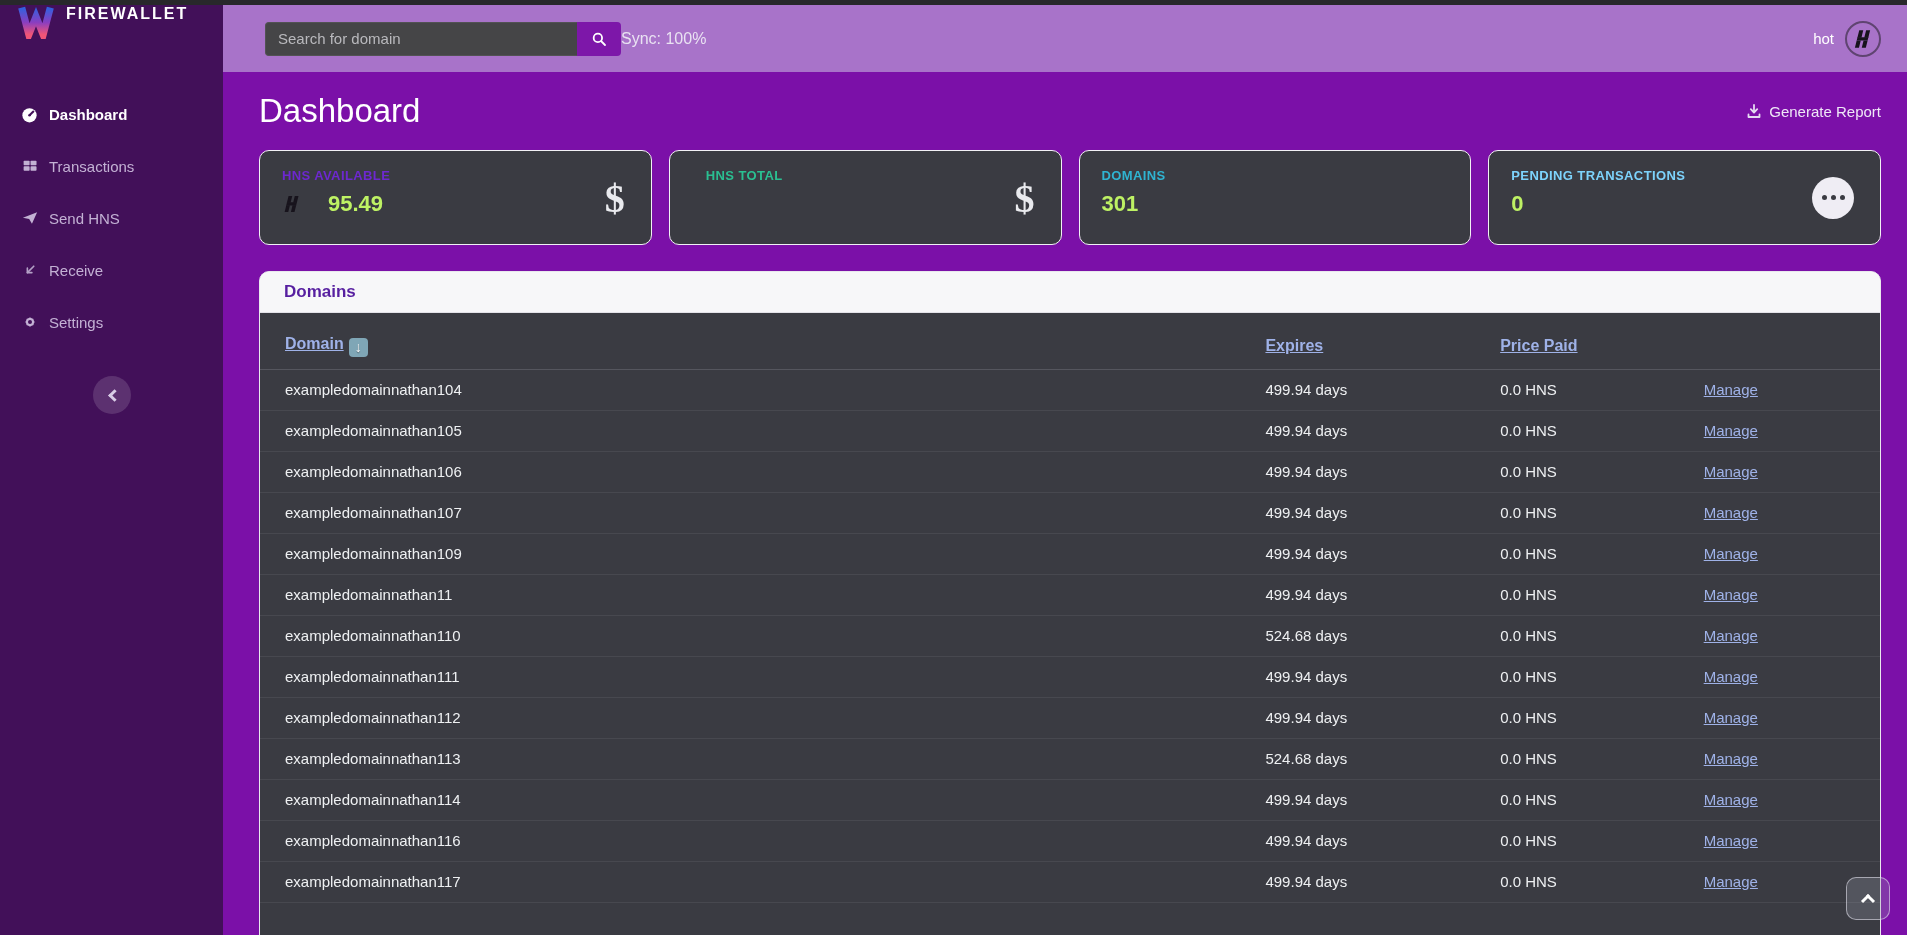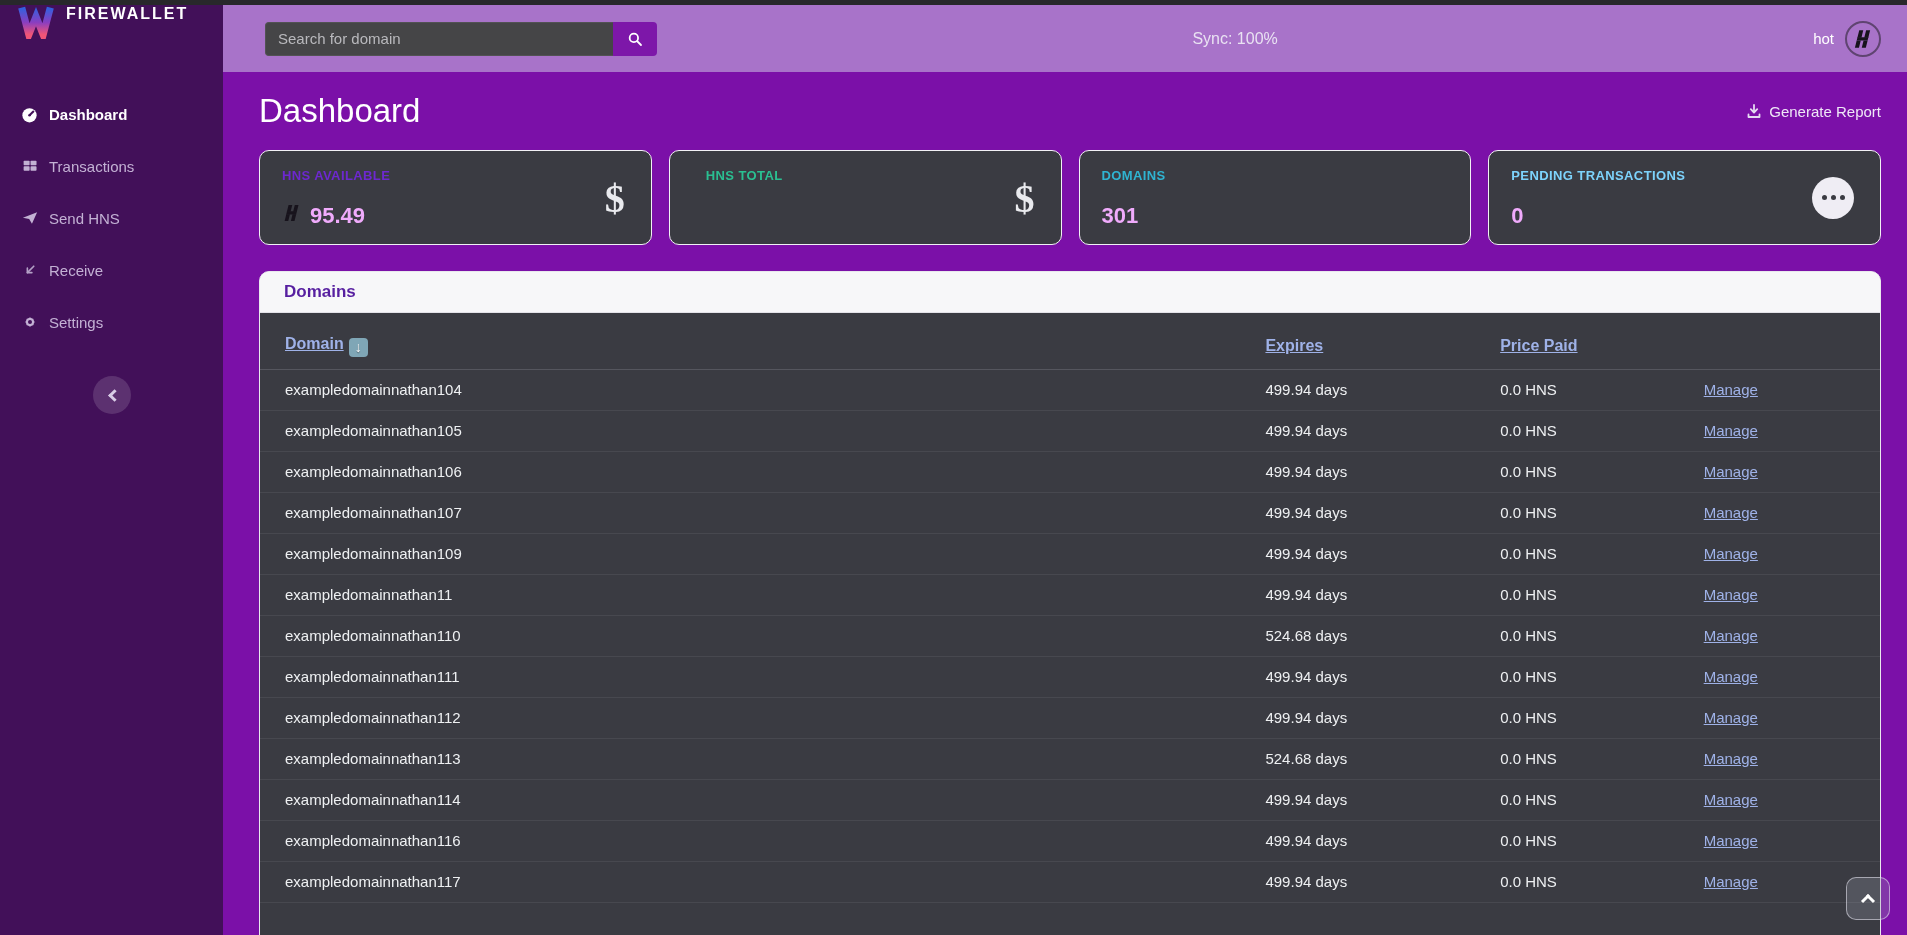--- a/index.html
+++ b/index.html
@@ -14,40 +14,40 @@
   .nav { margin-top:16px; list-style:none; }
   .nav-item { display:flex; align-items:center; gap:10px; height:52px; padding-left:20px; color:#c3b1d4; font-size:15px; cursor:pointer; }
   .nav-item.active { color:#ffffff; font-weight:bold; }
   .nav-icon { width:19px; height:19px; flex:0 0 19px; display:flex; align-items:center; justify-content:center; }
   .collapse-btn { margin:28px 0 0 93px; width:38px; height:38px; border-radius:50%; background:rgba(255,255,255,0.14); display:flex; align-items:center; justify-content:center; cursor:pointer; }
   .chev-left { width:9px; height:9px; border-left:3px solid #d8cce6; border-bottom:3px solid #d8cce6; transform:rotate(45deg); margin-left:4px; }
 
   
   .topbar { position:absolute; top:5px; left:223px; right:0; height:67px; background:#a873c9; display:flex; align-items:center; padding:0 26px 0 42px; z-index:10; }
   .search-group { display:flex; }
-  .search-input { width:348px; height:34px; background:#454547; border:1px solid #525254; border-right:none; border-radius:4px 0 0 4px; color:#e8e8e8; font-size:15px; padding:0 12px; outline:none; }
+  .search-input { width:312px; height:34px; background:#454547; border:1px solid #525254; border-right:none; border-radius:4px 0 0 4px; color:#e8e8e8; font-size:15px; padding:0 12px; outline:none; }
   .search-input::placeholder { color:#b9b9bd; }
   .search-btn { width:44px; height:34px; background:#7d17a9; border:none; border-radius:0 4px 4px 0; display:flex; align-items:center; justify-content:center; cursor:pointer; }
-  .sync { flex:1; text-align:center; color:#e9e2f2; font-size:16px; }
+  .sync { flex:1; text-align:left; color:#e9e2f2; font-size:16px; }
   .wallet { display:flex; align-items:center; gap:11px; cursor:pointer; }
   .wallet-name { color:#ffffff; font-size:15px; }
   .wallet-avatar { width:36px; height:36px; border-radius:50%; border:2px solid rgba(35,30,40,0.55); display:flex; align-items:center; justify-content:center; }
 
   
   .main { position:absolute; top:72px; left:223px; right:0; bottom:0; background:#7b10a8; overflow:hidden; padding:20px 26px 0 36px; }
   .page-head { display:flex; align-items:center; justify-content:space-between; margin-bottom:20px; }
   .page-title { color:#ffffff; font-size:33px; font-weight:400; }
   .report-link { display:flex; align-items:center; gap:7px; color:#efe8f7; font-size:15px; cursor:pointer; }
 
   
   .cards { display:flex; gap:17px; margin-bottom:26px; }
   .card { position:relative; flex:1; height:95px; background:#3a3b42; border:1px solid #f2f1f5; border-radius:10px; padding:17px 22px; }
-  .card-label { font-size:13px; font-weight:bold; letter-spacing:0.4px; margin-bottom:20px; }
+  .card-label { font-size:13px; font-weight:bold; letter-spacing:0.4px; margin-bottom:8px; }
   .lbl-purple { color:#6d28cf; } .lbl-green { color:#2abf91;padding-left:14px; } .lbl-cyan { color:#2fb4d2; } .lbl-amber { color:#7dd3fc; }
-  .card-value { display:flex; align-items:flex-start; gap:8px; color:#f0abfc; font-size:22px; font-weight:bold; }
+  .card-value { display:flex; align-items:center; gap:26px; color:#bef264; font-size:22px; font-weight:bold; }
   .card-right { position:absolute; right:26px; top:50%; transform:translateY(-50%); }
   .dollar { font-size:40px; font-weight:bold; color:#e9eaee; font-family:"Liberation Serif", serif; }
   .ellipsis-circle { width:42px; height:42px; border-radius:50%; background:#efedf4; display:flex; align-items:center; justify-content:center; gap:4px; cursor:pointer; }
   .ellipsis-circle i { width:5px; height:5px; border-radius:50%; background:#3a3b42; }
 
   
   .panel { background:#fdfdfe; border:1px solid #e9e8ee; border-radius:10px 10px 0 0; overflow:hidden; height:700px; }
   .panel-header { background:#f7f7f9; padding:10px 24px; color:#571fa0; font-weight:bold; font-size:17px; border-bottom:1px solid #e3e2e8; }
   .panel-body { background:#3a3b42; height:100%; }
   table { width:100%; border-collapse:collapse; table-layout:fixed; }

